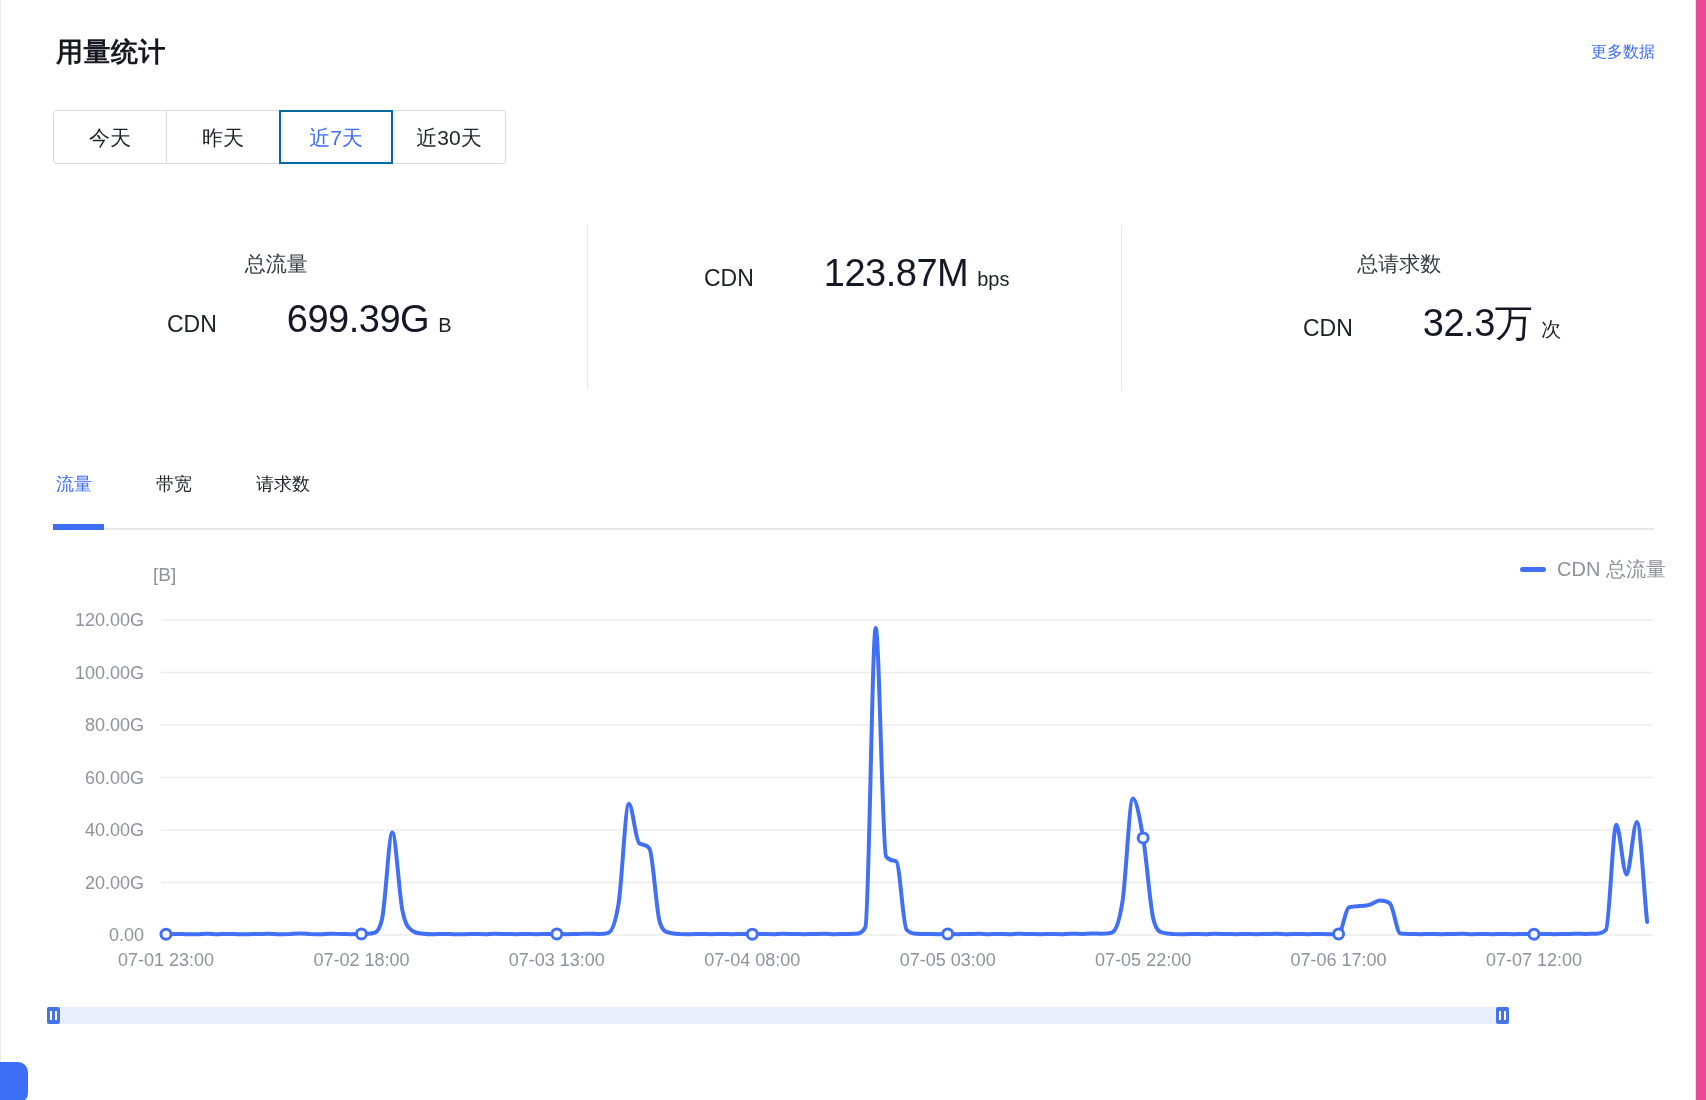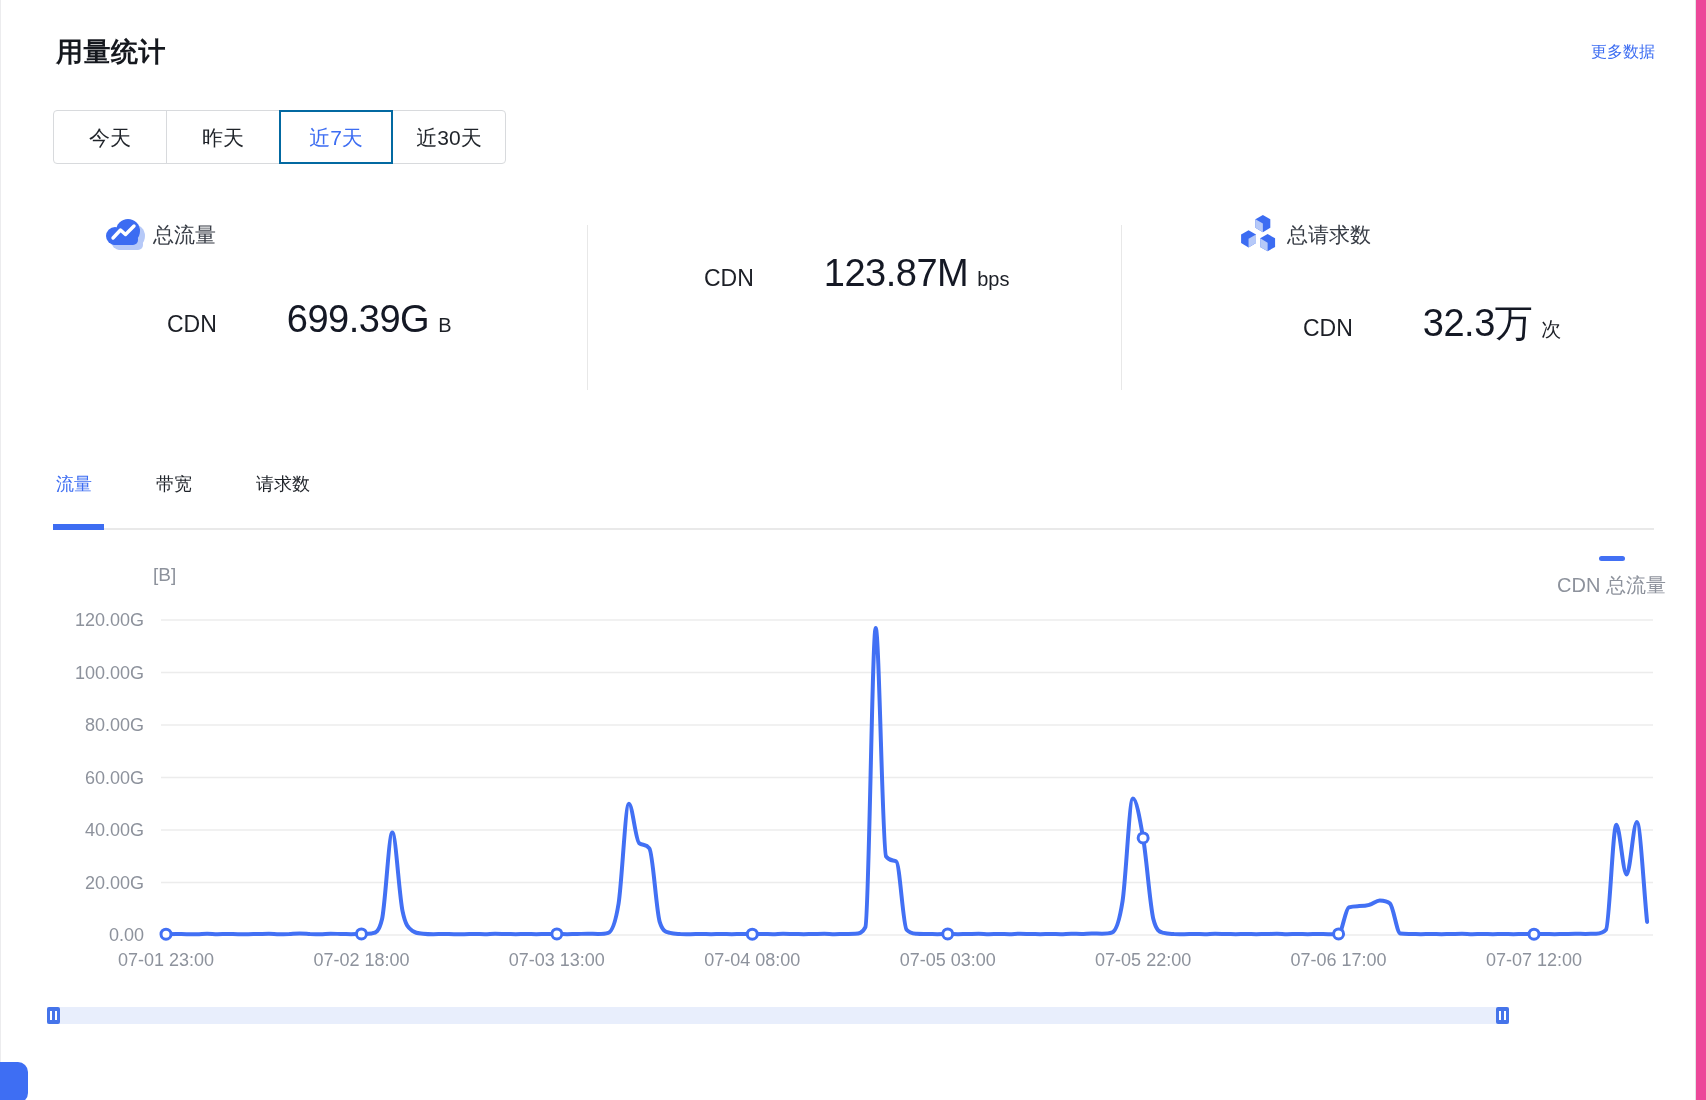--- a/index.html
+++ b/index.html
@@ -16,37 +16,37 @@
   
   .range-tabs{position:absolute;left:52px;top:90px;display:flex;margin-top:20px;}
   .rbtn{width:114px;height:54px;line-height:54px;text-align:center;font-size:21px;color:#1f2329;
         border:1px solid #d8dadd;margin-left:-1px;background:#fff;cursor:pointer;box-sizing:border-box;position:relative;}
   .rbtn:first-child{border-radius:4px 0 0 4px;margin-left:0;}
   .rbtn:last-child{border-radius:0 4px 4px 0;}
   .rbtn.active{border:2px solid #0369a1;color:#3d6df2;z-index:2;line-height:52px;}
 
   
   .stat-card{position:absolute;top:212px;}
-  .stat-head{display:flex;align-items:center;gap:4px;height:46px;}
+  .stat-head{display:flex;align-items:center;gap:38px;height:46px;flex-direction:column;}
   .stat-label{font-size:21px;color:#363b44;}
   .stat-value-row{margin-left:66px;margin-top:40px;display:flex;align-items:baseline;}
   .stat-product{font-size:23px;color:#1c1f26;}
   .stat-value{font-size:38px;font-weight:400;color:#141824;letter-spacing:-0.5px;margin-left:70px;}
   .stat-unit{font-size:20px;color:#1c1f26;margin-left:9px;}
   .stat-divider{position:absolute;top:225px;height:165px;width:1px;background:#e8e8e8;}
 
   
   .chart-tabs{position:absolute;left:55px;top:472px;display:flex;gap:64px;}
   .ctab{font-size:18px;color:#1f2329;cursor:pointer;}
   .ctab.active{color:#3d6df2;}
   .tabs-baseline{position:absolute;left:52px;top:528px;width:1601px;height:2px;background:#e9e9e9;}
   .tabs-active-underline{position:absolute;left:52px;top:524px;width:51px;height:6px;background:#3d6df2;}
 
   
-  .legend{position:absolute;right:29px;top:556px;display:flex;align-items:center;gap:11px;cursor:pointer;flex-direction:column;}
+  .legend{position:absolute;right:29px;top:556px;display:flex;align-items:center;gap:11px;cursor:pointer;}
   .legend-dash{width:26px;height:5px;border-radius:2.5px;background:#4270f4;}
   .legend-label{font-size:20px;color:#8d929c;}
 
   
   .axis-unit{position:absolute;left:152px;top:564px;font-size:19px;color:#8d929c;}
 
   
   #chart-svg{position:absolute;left:0;top:0;width:1706px;height:1100px;}
   #chart-svg text{font-family:"Liberation Sans","DejaVu Sans",sans-serif;}
 

